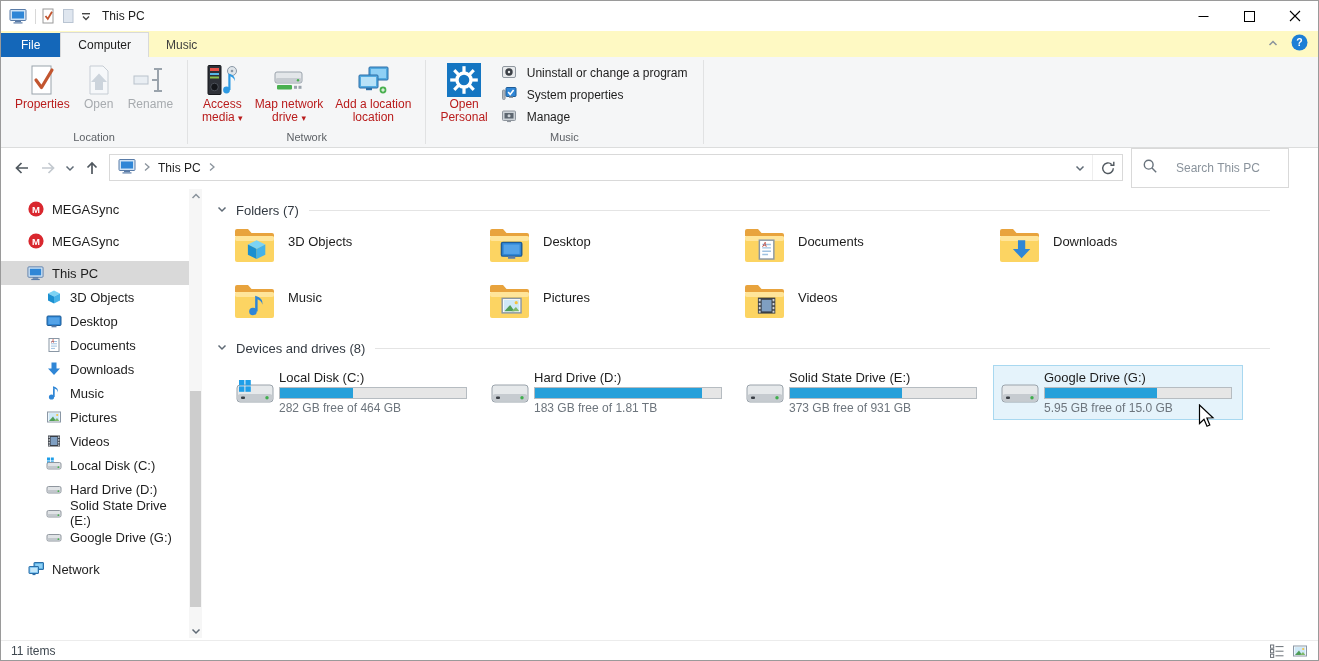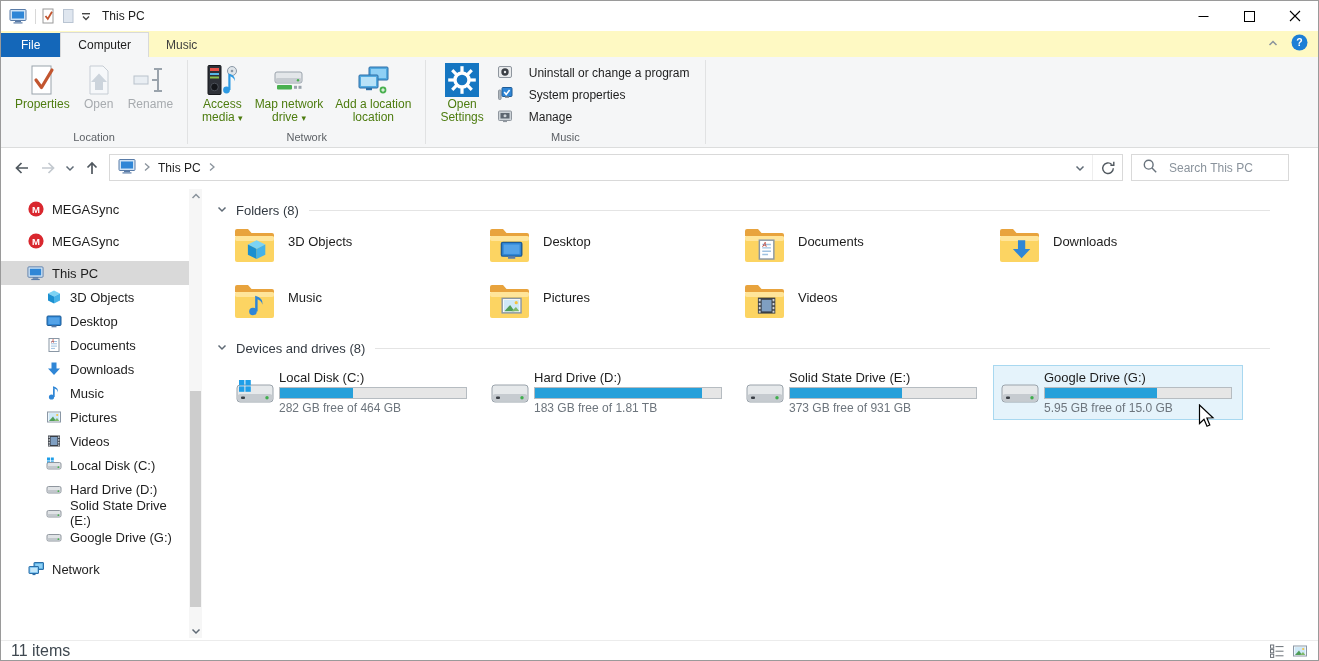--- a/index.html
+++ b/index.html
@@ -28,34 +28,34 @@
   .tabs-right { position:absolute; right:10px; bottom:3px; display:flex; gap:12px; align-items:center; }
 
   
   .ribbon { height:91px; background:#f5f6f7; border-bottom:1px solid #dcdddd; display:flex; align-items:stretch; }
   .ribbon-group { display:flex; flex-direction:column; }
   .rg-content { flex:1; display:flex; align-items:flex-start; padding:3px 8px 0; }
   .rg-label { text-align:center; font-size:11px; color:#5d6166; padding:1px 0 4px; }
   .rg-sep { width:1px; background:#e1e2e3; margin:3px 0; }
   .big-btn { display:flex; flex-direction:column; align-items:center; padding:2px 6px 0; min-width:46px; }
   .big-btn .bb-icon { height:36px; display:flex; align-items:center; justify-content:center; }
-  .bb-label { font-size:12px; line-height:13px; text-align:center; color:#4d7c0f; white-space:nowrap; }
+  .bb-label { font-size:12px; line-height:13px; text-align:center; color:#b91c1c; white-space:nowrap; }
   .big-btn.disabled .bb-label { color:#a7abaf; }
   .small-btns { display:flex; flex-direction:column; padding:4px 4px 0; gap:4px; }
-  .small-btn { display:flex; align-items:center; gap:16px; font-size:12px; height:18px; padding:0 3px; color:#1d1d1d; white-space:nowrap; }
+  .small-btn { display:flex; align-items:center; gap:10px; font-size:12px; height:18px; padding:0 3px; color:#1d1d1d; white-space:nowrap; }
 
   
   .navbar { height:39px; display:flex; align-items:center; background:#fff; padding-left:8px; }
   .nav-btn { width:26px; height:26px; display:flex; align-items:center; justify-content:center; }
   .addr-wrap { display:flex; flex:1; height:27px; border:1px solid #d9d9d9; margin-left:4px; background:#fff; }
   .addr-box { flex:1; display:flex; align-items:center; padding:0 4px 0 8px; gap:7px; }
   .addr-loc { font-size:12px; color:#1d1d1d; }
   .addr-dd { width:24px; display:flex; align-items:center; justify-content:center; }
   .refresh-btn { width:30px; border-left:1px solid #eee; display:flex; align-items:center; justify-content:center; }
-  .search-box { width:158px; height:27px; border:1px solid #d9d9d9; margin:0 29px 0 8px; display:flex; align-items:center; padding:0 6px 0 10px; gap:9px; background:#fff; }
+  .search-box { width:158px; height:40px; border:1px solid #d9d9d9; margin:0 29px 0 8px; display:flex; align-items:center; padding:0 6px 0 10px; gap:16px; background:#fff; }
   .search-box input { border:none; outline:none; flex:1; min-width:0; font-size:12px; font-family:inherit; color:#444; background:transparent; }
   .search-box input::placeholder { color:#8a939c; }
 
   
   .bodyrow { display:flex; height:453px; background:#fff; }
   .sidebar { width:203px; position:relative; padding-top:10px; flex:none; }
   .tree-item { height:24px; width:188px; display:flex; align-items:center; gap:8px; font-size:13px; padding-left:26px; color:#1d1d1d; }
   .tree-item.lvl1 { padding-left:44px; }
   .tree-item.toplevel { margin-top:8px; }
   .tree-item.toplevel:first-child { margin-top:0; }
@@ -76,21 +76,21 @@
   .drive-tile { width:250px; height:55px; display:flex; padding:4px; border:1px solid transparent; }
   .drive-tile.selected { background:#e5f3fb; border-color:#a8d8f0; }
   .drive-icon-box { width:44px; display:flex; justify-content:center; align-items:flex-end; padding-bottom:6px; flex:none; }
   .drive-info { margin-left:2px; }
   .drive-name { font-size:13px; color:#1d1d1d; }
   .drive-bar { width:188px; height:12px; border:1px solid #b6bcc1; background:#e6e6e6; margin-top:2px; }
   .drive-bar-fill { height:100%; background:#26a0da; }
   .drive-free { font-size:12px; color:#6d757d; margin-top:2px; }
 
   
-  .statusbar { height:21px; border-top:1px solid #ececec; display:flex; align-items:center; padding:0 10px; font-size:16px; color:#3f4850; background:#fff; }
+  .statusbar { height:21px; border-top:1px solid #ececec; display:flex; align-items:center; padding:0 10px; font-size:12px; color:#3f4850; background:#fff; }
   .status-right { margin-left:auto; display:flex; gap:7px; align-items:center; }
 
   .cursor { position:absolute; left:1197px; top:403px; pointer-events:none; z-index:50; }
 </style>
 </head>
 <body>
 
 <div class="window">
 
   <div class="titlebar">
@@ -268,21 +268,21 @@
                 <rect x="15.4" y="3.2" width="3.2" height="6.4" fill="#fff" transform="rotate(135 17 17)"></rect>
                 <rect x="15.4" y="3.2" width="3.2" height="6.4" fill="#fff" transform="rotate(180 17 17)"></rect>
                 <rect x="15.4" y="3.2" width="3.2" height="6.4" fill="#fff" transform="rotate(225 17 17)"></rect>
                 <rect x="15.4" y="3.2" width="3.2" height="6.4" fill="#fff" transform="rotate(270 17 17)"></rect>
                 <rect x="15.4" y="3.2" width="3.2" height="6.4" fill="#fff" transform="rotate(315 17 17)"></rect>
                 <circle cx="17" cy="17" r="7" fill="none" stroke="#fff" stroke-width="3.4"></circle>
               </svg>
             </span>
       <span class="bb-label">
               <div>Open</div>
-              <div>Settings</div>
+              <div>Personal</div>
             </span>
           </div>
           <div class="small-btns">
             <div class="small-btn">
               <span><svg width="16" height="16" viewBox="0 0 16 16">
                   <rect x="1.5" y="2.5" width="13" height="11" rx="1.5" fill="#e8eaec" stroke="#8f969e"></rect>
                   <circle cx="8" cy="8" r="3.7" fill="#3c4046"></circle>
                   <circle cx="8" cy="8" r="1.2" fill="#e8eaec"></circle>
                 </svg></span>
               <span>Uninstall or change a program</span>
@@ -548,21 +548,21 @@
               <path d="M2.5 4.5 L6 8 9.5 4.5" fill="none" stroke="#5f6a75" stroke-width="1.5"></path>
             </svg>
           </span>
       </div>
     </div>
     <div class="main" id="main">
         <div class="section-header">
       <span><svg width="12" height="12" viewBox="0 0 12 12">
               <path d="M2.5 4.5 L6 8 9.5 4.5" fill="none" stroke="#5f6a75" stroke-width="1.5"></path>
             </svg></span>
-      <span class="sh-title">Folders (8)</span>
+      <span class="sh-title">Folders (7)</span>
       <span class="sh-line"></span>
     </div>
         <div class="tiles-grid">
           <div class="folder-tile">
         <span><svg width="46" height="42" viewBox="0 0 46 42">
                 <path d="M3 11 v-5 a2 2 0 0 1 2-2 h11 l3.5 4 H40 a2 2 0 0 1 2 2 v2 z" fill="#e8a33d"></path>
                 <rect x="3" y="11" width="39" height="26" rx="2" fill="#fcd462"></rect>
                 <rect x="3" y="11" width="39" height="5" rx="2" fill="#ffe59a"></rect>
                 <g transform="translate(13,13) scale(1.45)">
                   <polygon points="8,1.5 14,4.5 8,7.5 2,4.5" fill="#7cd3f4"></polygon>

